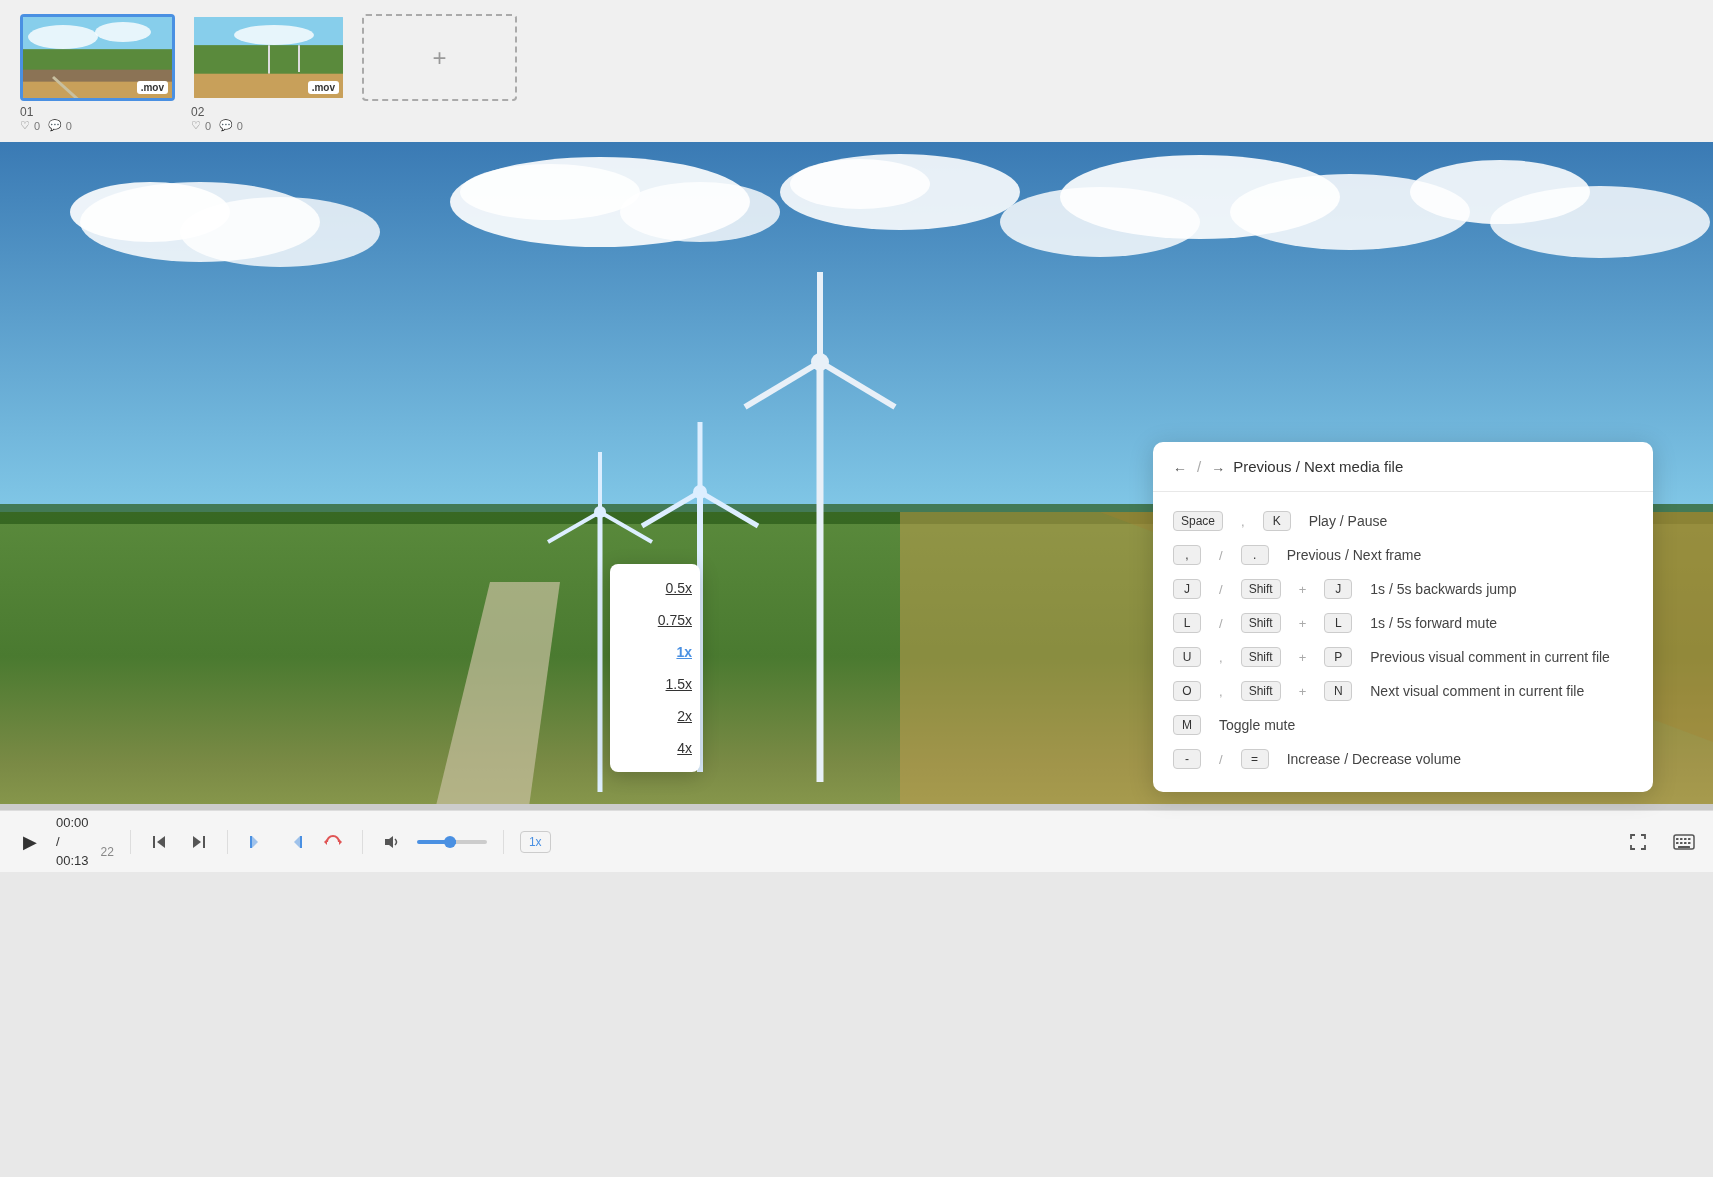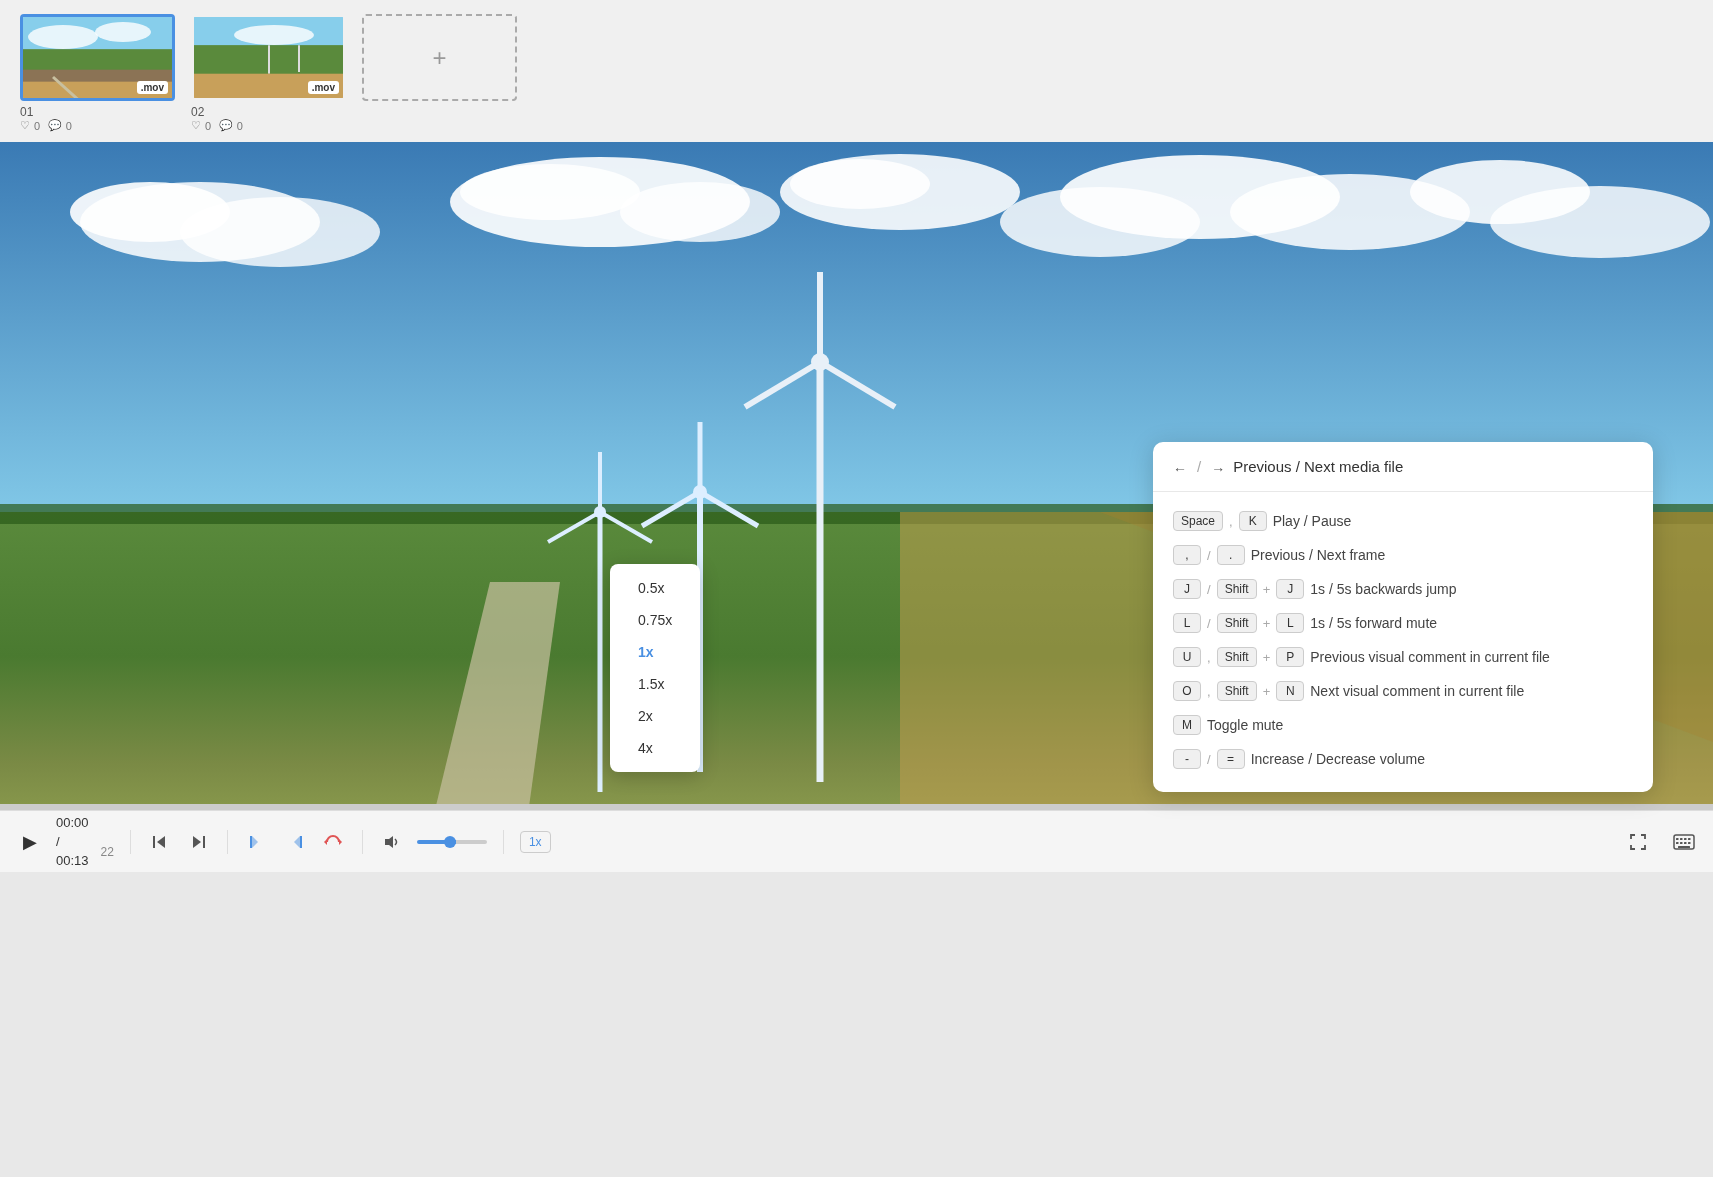--- a/index.html
+++ b/index.html
@@ -112,25 +112,26 @@
       left: 610px;
       background: white;
       border-radius: 8px;
       box-shadow: 0 4px 20px rgba(0,0,0,0.2);
       padding: 8px 0;
       min-width: 90px;
       z-index: 100;
     }
 
     .speed-option {
-      padding: 8px 28px;
+      padding: 8px 8px;
       font-size: 14px;
       color: #333;
       cursor: pointer;
-      text-align: left;
+      text-align: right;
+      text-decoration: underline;
     }
 
     .speed-option.active {
       color: #4a90e2;
       font-weight: 600;
     }
 
     
     .shortcuts-popup {
       position: absolute;
@@ -166,21 +167,21 @@
       margin: 0 2px;
     }
 
     .shortcuts-body {
       padding: 12px 20px 16px 20px;
     }
 
     .shortcut-row {
       display: flex;
       align-items: center;
-      gap: 6px;
+      gap: 18px;
       padding: 7px 0;
       font-size: 14px;
       color: #333;
     }
 
     .shortcut-row .description {
       margin-left: 0;
       color: #444;
     }
 

